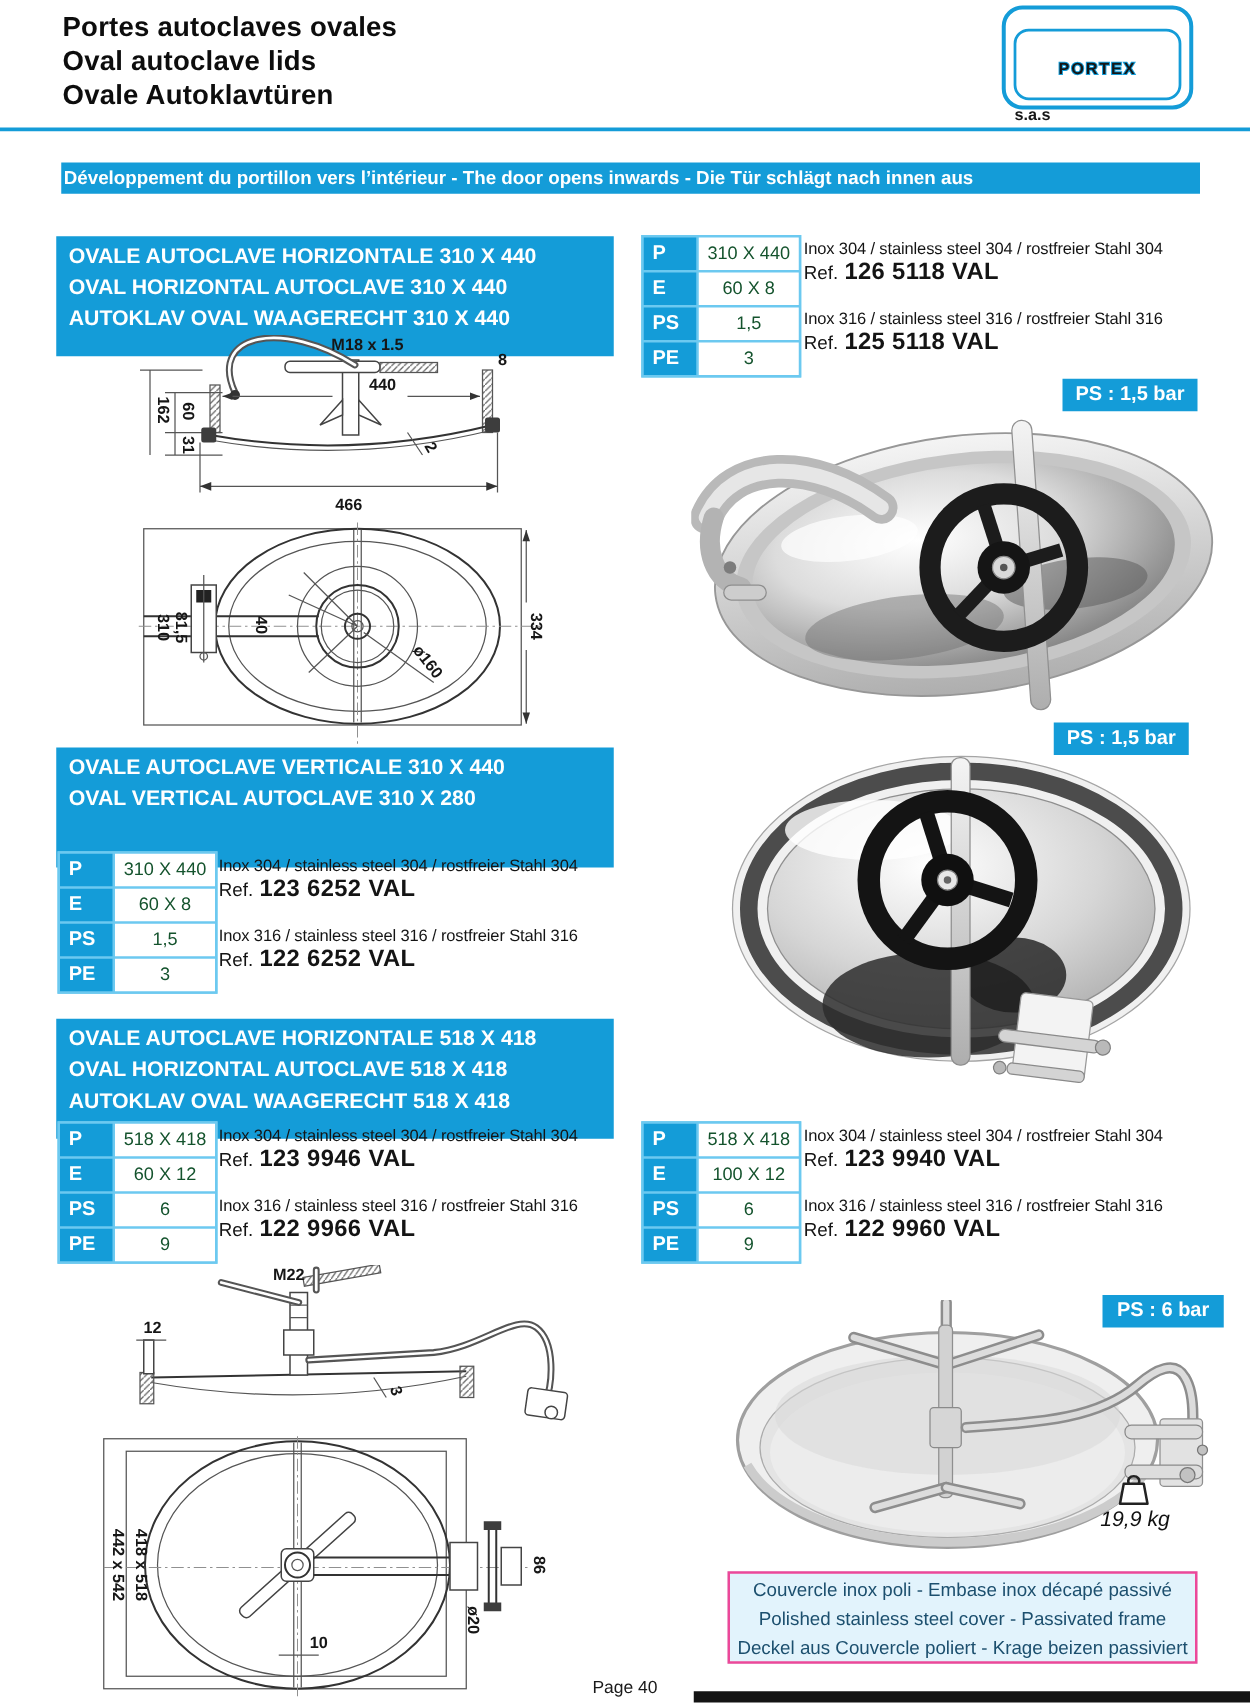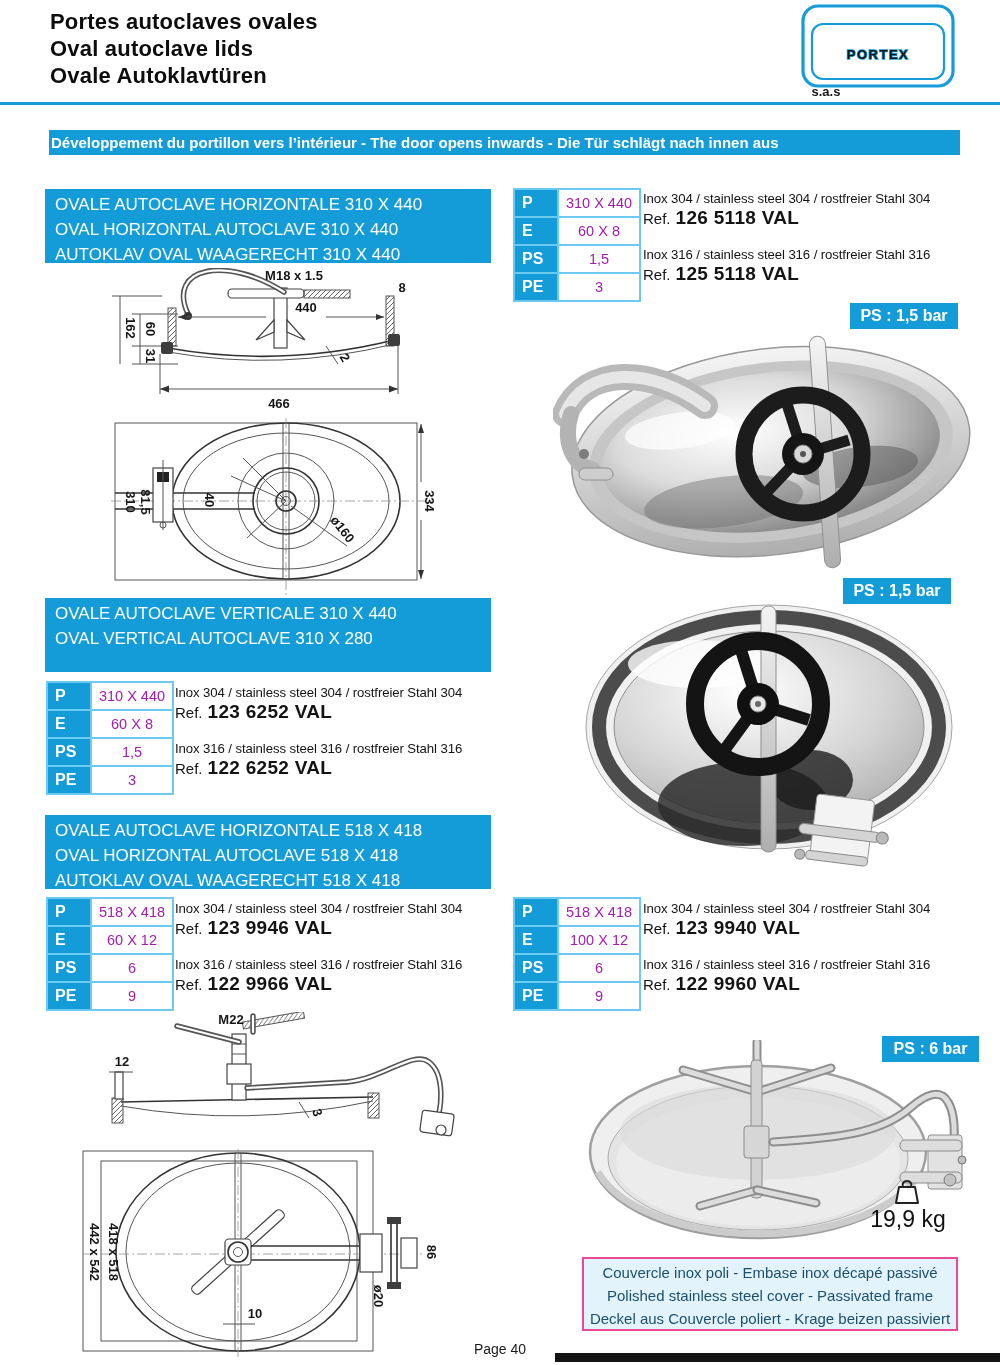--- a/index.html
+++ b/index.html
@@ -5,27 +5,27 @@
   html,body{margin:0;padding:0;background:#fff;}
   #page{position:relative;width:1000px;height:1365px;background:#fff;overflow:hidden;
         font-family:"Liberation Sans",sans-serif;color:#111;}
   .abs{position:absolute;}
   
   .title-line{font-weight:bold;font-size:22px;line-height:27px;color:#0d0d0d;letter-spacing:.2px;}
   .rule{position:absolute;left:0;top:102px;width:1000px;height:3px;background:#149cd8;}
   
   .banner{position:absolute;left:49px;top:130px;width:911px;height:25px;background:#149cd8;
           color:#fff;font-weight:bold;font-size:15px;line-height:25px;padding-left:2px;box-sizing:border-box;}
-  .sect-head{position:absolute;width:446px;height:74px;background:#149cd8;color:#fff;
-             font-weight:normal;font-size:17px;line-height:25px;padding:3px 0 0 10px;box-sizing:border-box;}
+  .sect-head{position:absolute;width:446px;height:96px;background:#149cd8;color:#fff;
+             font-weight:bold;font-size:17px;line-height:25px;padding:3px 0 0 10px;box-sizing:border-box;}
   
   .spec{position:absolute;display:grid;grid-template-columns:42px 80px;grid-auto-rows:26px;gap:2px;
         background:#6cc9f0;border:2px solid #6cc9f0;}
   .spec-l{background:#149cd8;color:#fff;font-weight:bold;font-size:16px;display:flex;align-items:center;padding-left:7px;}
-  .spec-v{background:#fff;color:#a21caf;font-size:14.5px;display:flex;align-items:center;justify-content:center;}
+  .spec-v{background:#fff;color:#14532d;font-size:14.5px;display:flex;align-items:center;justify-content:center;}
   
   .refs{position:absolute;width:345px;}
   .mat{font-size:13.2px;color:#141414;letter-spacing:-.1px;}
   .refline{margin-top:1px;font-size:15px;color:#141414;}
   .refnum{font-size:19px;font-weight:bold;margin-left:5px;letter-spacing:.3px;}
   .mt{margin-top:18px;}
   
   .badge{position:absolute;background:#149cd8;color:#fff;font-weight:bold;font-size:16px;
          height:26px;line-height:26px;text-align:center;margin-left:35px;}
   
@@ -37,21 +37,21 @@
   
   svg text{font-family:"Liberation Sans",sans-serif;font-weight:bold;fill:#161616;font-size:13px;text-anchor:middle;}
   .thin{stroke:#555;stroke-width:1;fill:none;}
   .med{stroke:#333;stroke-width:1.6;fill:none;}
   .part{stroke:#444;stroke-width:1.2;fill:#fff;}
   .cl{stroke:#909090;stroke-width:.8;stroke-dasharray:10 3 2 3;fill:none;}
   .tubeO{stroke:#555;stroke-width:5.5;fill:none;stroke-linecap:round;}
   .tubeI{stroke:#fff;stroke-width:2.2;fill:none;stroke-linecap:round;}
   .arm9{stroke:#8d8d8d;stroke-width:9;fill:none;stroke-linecap:round;}
   .arm5{stroke:#dcdcdc;stroke-width:5;fill:none;stroke-linecap:round;}
-  .wt{font-size:23px;}
+  .wt{font-size:17px;font-style:italic;}
 </style>
 </head>
 <body>
 
 <div id="page">
 
   <div class="abs" style="left:50px;top:8px;">
     <div class="title-line">Portes autoclaves ovales</div>
     <div class="title-line">Oval autoclave lids</div>
     <div class="title-line">Ovale Autoklavtüren</div>

